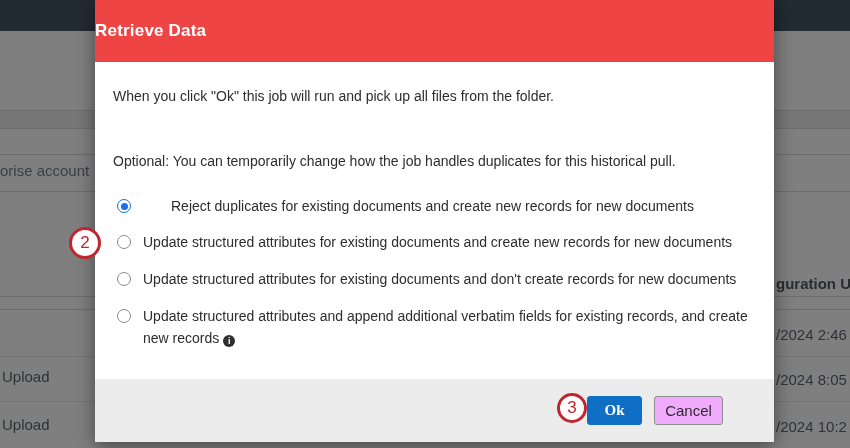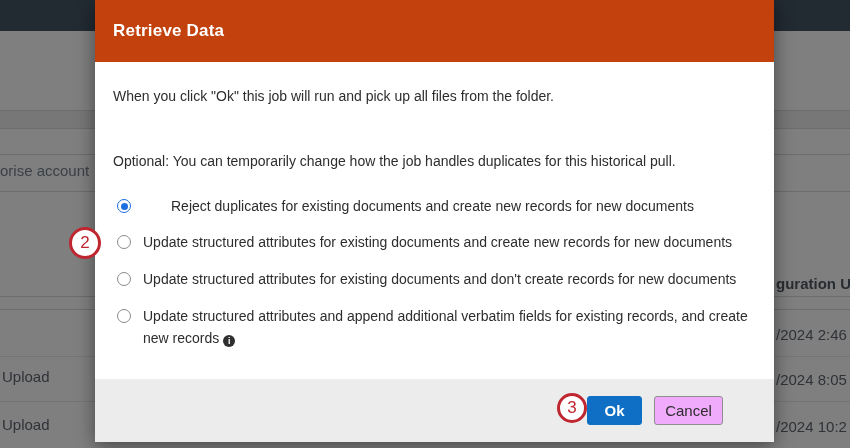--- a/index.html
+++ b/index.html
@@ -20,41 +20,41 @@
   .bg-account{left:0;top:162px;color:#3a3f45;}
   .bg-colhead{left:776px;top:275px;font-weight:bold;color:#292c30;}
   .bg-upload-1{left:2px;top:368px;}
   .bg-upload-2{left:2px;top:416px;}
   .bg-date-1{left:776px;top:326px;}
   .bg-date-2{left:776px;top:371px;}
   .bg-date-3{left:776px;top:418px;}
 
   
   .modal{position:absolute;left:95px;top:0;width:679px;height:442px;background:#ffffff;box-shadow:0 4px 18px rgba(0,0,0,.45);}
-  .modal-header{position:absolute;left:0;top:0;width:100%;height:62px;background:#c2410c;display:flex;align-items:center;padding-left:18px;}
+  .modal-header{position:absolute;left:0;top:0;width:100%;height:62px;background:#ef4444;display:flex;align-items:center;}
   .modal-title{color:#ffffff;font-size:17px;font-weight:bold;letter-spacing:.2px;}
   .modal-body{position:absolute;left:0;top:62px;width:100%;height:317px;background:#ffffff;}
   .body-text{position:absolute;left:18px;color:#2d2d2d;font-size:14px;line-height:20px;white-space:nowrap;}
   .intro-text{top:24px;}
   .optional-text{top:89px;}
 
   .radio-row{position:absolute;left:22px;display:flex;align-items:flex-start;cursor:pointer;}
   .radio-row-1{top:133px;gap:28px;}
   .radio-row-2{top:169px;}
   .radio-row-3{top:206px;}
   .radio-row-4{top:243px;}
   .radio-circle{flex:0 0 auto;width:14px;height:14px;margin-top:4px;border:1.5px solid #8a8a8a;border-radius:50%;background:#ffffff;position:relative;}
   .radio-row.selected .radio-circle{border-color:var(--radio-blue);}
   .radio-row.selected .radio-circle::after{content:"";position:absolute;left:50%;top:50%;width:7px;height:7px;margin:-3.5px 0 0 -3.5px;border-radius:50%;background:var(--radio-blue);}
   .radio-label{margin-left:12px;max-width:612px;color:#2d2d2d;font-size:14px;line-height:22px;}
   .info-icon{display:inline-flex;align-items:center;justify-content:center;width:12px;height:12px;border-radius:50%;background:#2f2f2f;color:#ffffff;font-size:9px;font-weight:bold;font-style:normal;vertical-align:-1px;margin-left:4px;}
 
   .modal-footer{position:absolute;left:0;bottom:0;width:100%;height:63px;background:#ececec;display:flex;align-items:center;justify-content:flex-end;padding-right:51px;gap:12px;}
   .btn{height:29px;font-size:15px;border-radius:3px;display:flex;align-items:center;justify-content:center;cursor:pointer;font-family:"Liberation Sans", sans-serif;}
-  .btn-ok{width:55px;background:var(--accent-blue);border:1px solid var(--accent-blue);color:#ffffff;font-weight:bold;}
+  .btn-ok{width:55px;background:var(--accent-blue);border:1px solid var(--accent-blue);color:#ffffff;font-weight:bold;font-family:Liberation Serif, serif;}
   .btn-cancel{width:69px;background:#f0abfc;border:1px solid #8f8f8f;color:#2d2d2d;}
 
   
   .annotation{position:absolute;border:3px solid var(--annotation-red);border-radius:50%;background:#ffffff;color:var(--annotation-red);display:flex;align-items:center;justify-content:center;font-size:17px;z-index:10;}
   .annotation-2{left:69px;top:227px;width:32px;height:32px;}
   .annotation-3{left:557px;top:393px;width:30px;height:30px;}
 </style>
 </head>
 <body>
 

